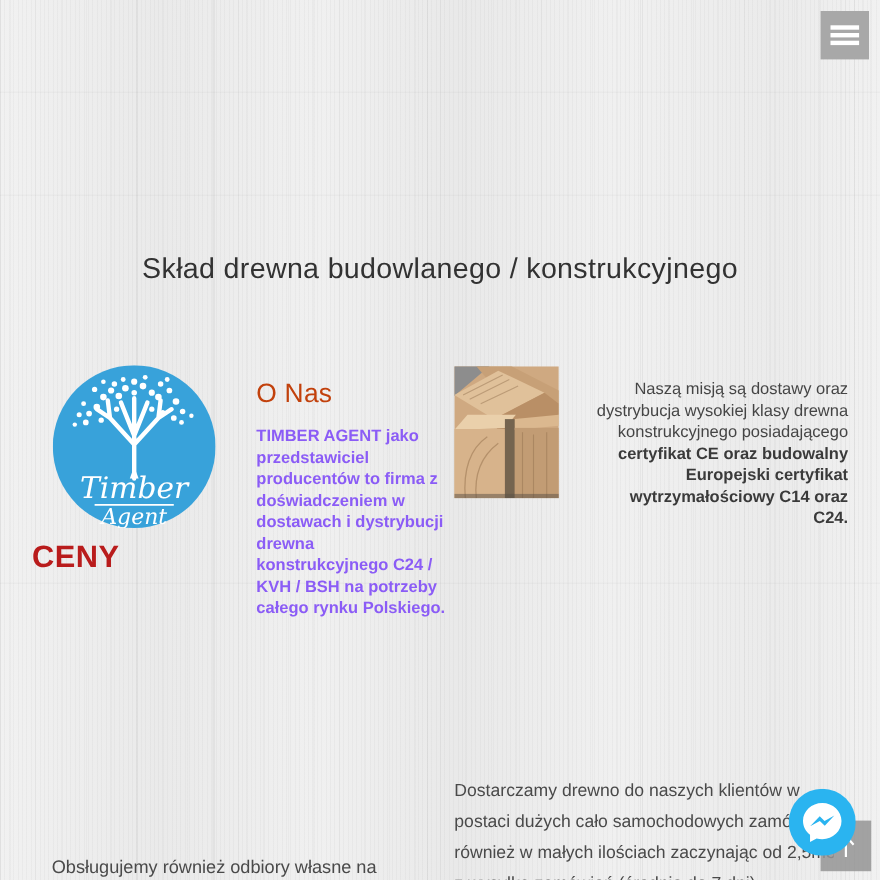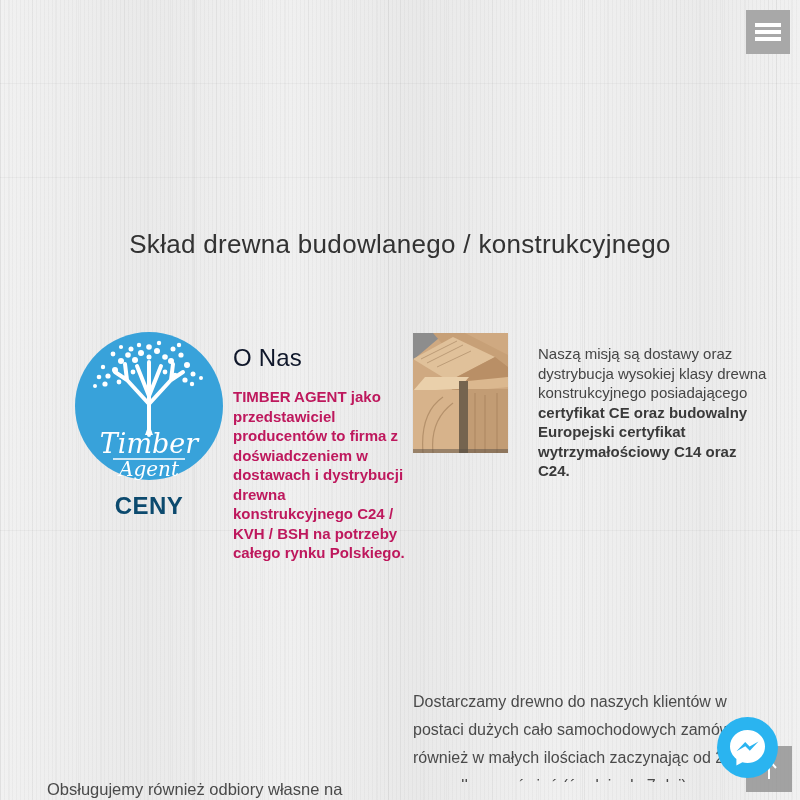--- a/index.html
+++ b/index.html
@@ -24,40 +24,40 @@
   }
   .menu-btn .bar{width:26px;height:4px;background:#ffffff;}
 
   
   .hero-title{
     left:0;top:229px;width:800px;text-align:center;margin:0;
     font-size:26px;font-weight:500;color:#323232;letter-spacing:0.3px;
   }
 
   
-  .col-logo{left:56px;top:332px;width:186px;text-align:center;}
+  .col-logo{left:29px;top:332px;width:186px;text-align:left;}
   .logo-circle{display:block;margin:0 auto;cursor:pointer;}
   .logo-caption{
-    margin-top:13px;font-size:24px;font-weight:700;color:#0c4a6e;
+    margin-top:13px;font-size:28px;font-weight:700;color:#b91c1c;
     line-height:26px;letter-spacing:0.5px;
   }
 
   
-  .section-heading{margin:0 0 15px 0;font-size:24px;font-weight:400;color:#0f172a;letter-spacing:0.2px;}
+  .section-heading{margin:0 0 15px 0;font-size:24px;font-weight:400;color:#c2410c;letter-spacing:0.2px;}
   .col-about{left:233px;top:344px;width:174px;}
-  .col-about p{margin:0 0 13px 0;font-size:15px;font-weight:700;line-height:19.5px;color:#be185d;}
+  .col-about p{margin:0 0 13px 0;font-size:15px;font-weight:700;line-height:19.5px;color:#8b5cf6;}
   .col-mission{left:538px;top:344px;width:233px;}
-  .col-mission p{margin:0 0 14px 0;font-size:15px;font-weight:400;line-height:19.5px;color:#454545;}
+  .col-mission p{margin:0 0 14px 0;font-size:15px;font-weight:400;line-height:19.5px;color:#454545;text-align:right;}
   .col-mission p b{font-weight:700;color:#3a3a3a;}
 
   
   .photo{left:413px;top:333px;width:95px;height:120px;}
 
   
-  .delivery{left:413px;top:682px;width:345px;height:100px;overflow:hidden;}
+  .delivery{left:413px;top:700px;width:345px;height:100px;overflow:hidden;}
   .delivery .line{height:28px;line-height:28px;font-size:16px;color:#4a4a4a;white-space:nowrap;}
   .delivery .line:first-child{margin-top:6px;}
   .pickup{left:47px;top:775px;width:352px;font-size:16.5px;line-height:28px;color:#4a4a4a;}
 
   
   .scrolltop{left:746px;top:746px;width:46px;height:46px;background:rgba(148,148,148,0.85);
     border:none;cursor:pointer;z-index:5;display:flex;align-items:center;justify-content:center;padding:0;}
   .messenger{left:717px;top:717px;width:61px;height:61px;border:none;background:transparent;
     padding:0;cursor:pointer;z-index:6;}
 </style>

